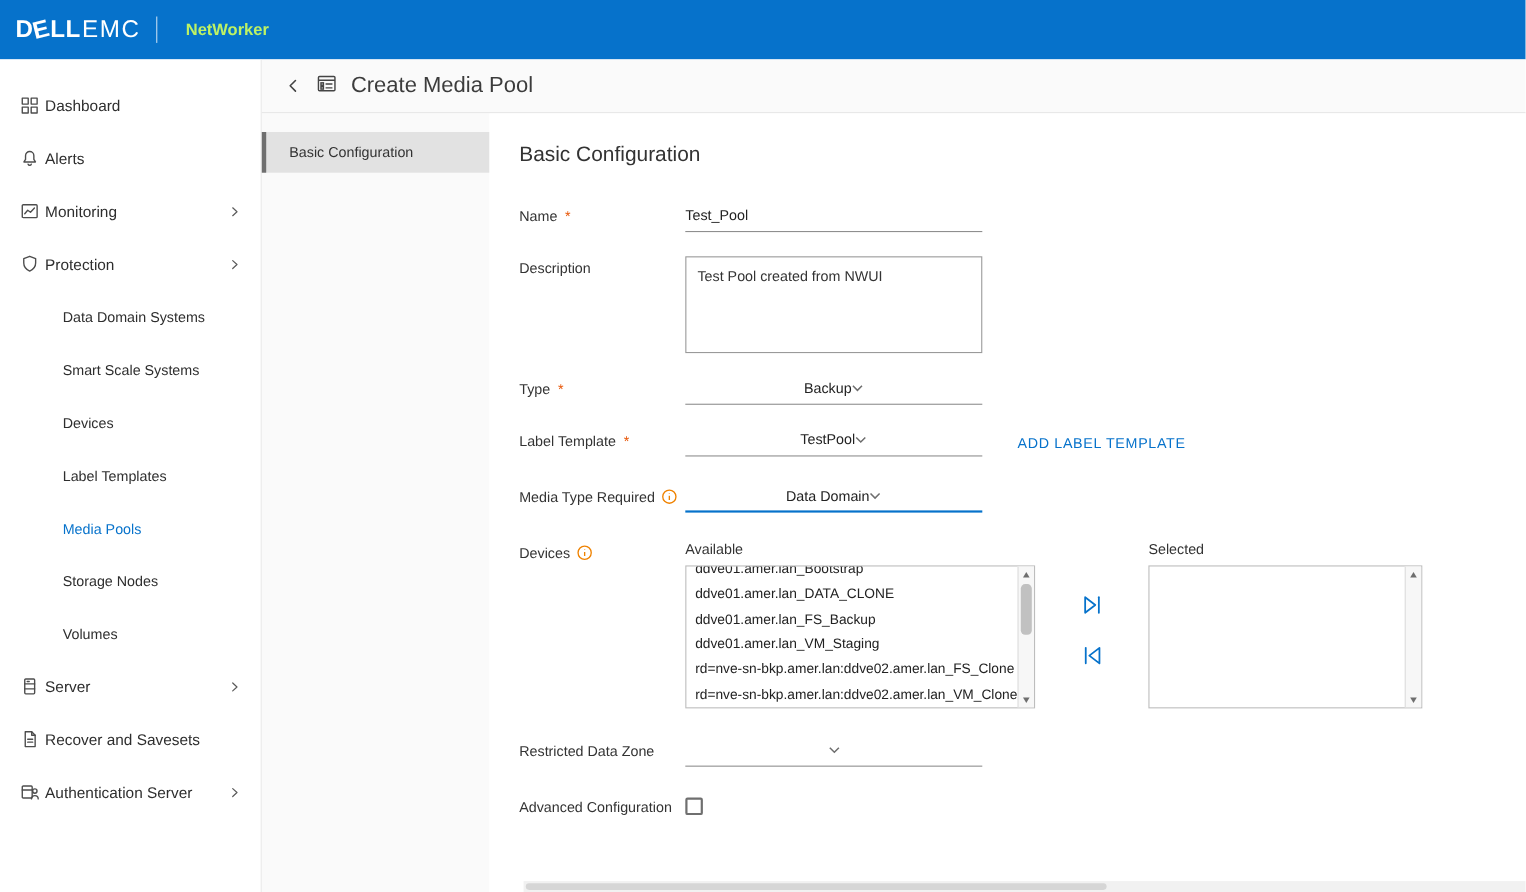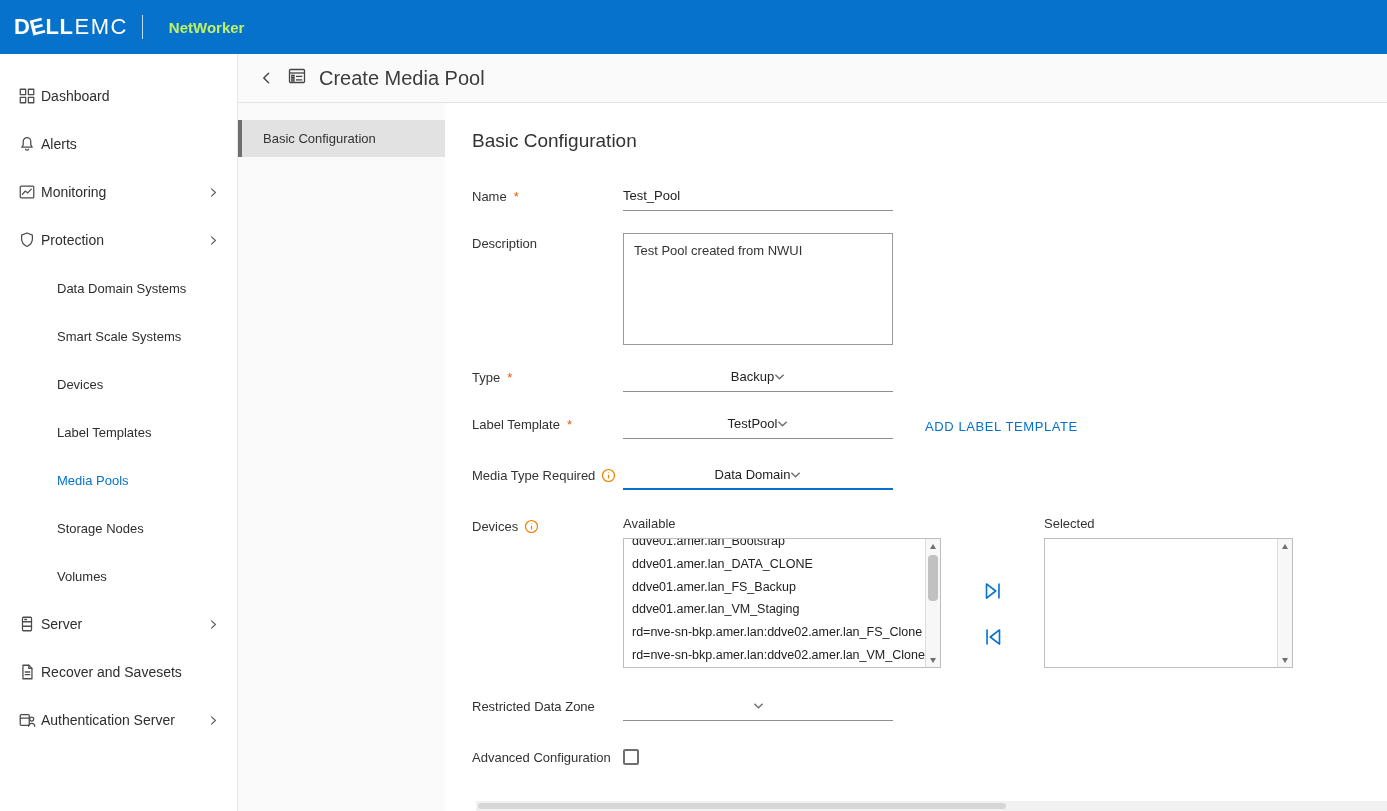--- a/index.html
+++ b/index.html
@@ -51,31 +51,31 @@
   .form-h { font-size:19px; font-weight:400; color:#333; margin:0 0 34px 0; }
   .form-row { display:flex; align-items:flex-start; margin-bottom:22px; }
   .form-row.mb26 { margin-bottom:26px; }
   .form-row.mb28 { margin-bottom:28px; }
   .f-label { width:151px; flex:none; font-size:13px; color:#333; padding-top:3px; display:flex; align-items:center; gap:6px; }
   .req { color:#e8590c; margin-left:1px; }
   .info-ic { width:15px; height:15px; stroke:#ef8200; fill:none; stroke-width:1.3; cursor:pointer; flex:none; }
 
   .u-input { width:270px; border:none; border-bottom:1px solid #8f8f8f; font-size:13px; color:#222;
              padding:2px 0 7px; background:transparent; font-family:inherit; outline:none; border-radius:0; }
-  .textarea { width:270px; height:112px; border:1px solid #9a9a9a; font-size:13px; color:#333;
+  .textarea { width:270px; height:88px; border:1px solid #9a9a9a; font-size:13px; color:#333;
               padding:9px 10px; resize:none; font-family:inherit; outline:none; background:#fff; }
   .select { width:270px; border-bottom:1px solid #8f8f8f; display:flex; align-items:center; justify-content:center;
             padding:2px 0 7px; font-size:13px; color:#222; cursor:pointer; min-height:24px; }
   .select.focused { border-bottom:2px solid #0672CB; padding-bottom:6px; }
   .caret svg { width:11px; height:8px; stroke:#6e6e6e; fill:none; stroke-width:1.5; }
   .add-link { margin-left:32px; padding-top:5px; font-size:13px; font-weight:500; letter-spacing:.6px;
               color:#0672CB; white-space:nowrap; cursor:pointer; }
 
   
-  .dual { display:flex; align-items:center;gap:22px; }
+  .dual { display:flex; align-items:flex-start;gap:22px; }
   .dl-head { font-size:13px; color:#333; margin-bottom:7px; }
   .listbox { border:1px solid #bdbdbd; height:130px; background:#fff; display:flex; }
   .lb-avail { width:318px; }
   .lb-sel   { width:249px; }
   .list-items { flex:1; overflow:hidden; }
   .list-clip { margin-top:-9px; }
   .litem { font-size:12.5px; color:#222; padding:2px 8px; white-space:nowrap; line-height:1.5; cursor:pointer; }
   .vscroll { width:15px; flex:none; border-left:1px solid #ddd; background:#f7f7f7; position:relative; cursor:pointer; }
   .vs-btn { position:absolute; left:0; width:100%; height:14px; display:flex; align-items:center; justify-content:center; }
   .vs-btn.top { top:0; } .vs-btn.bot { bottom:0; }

